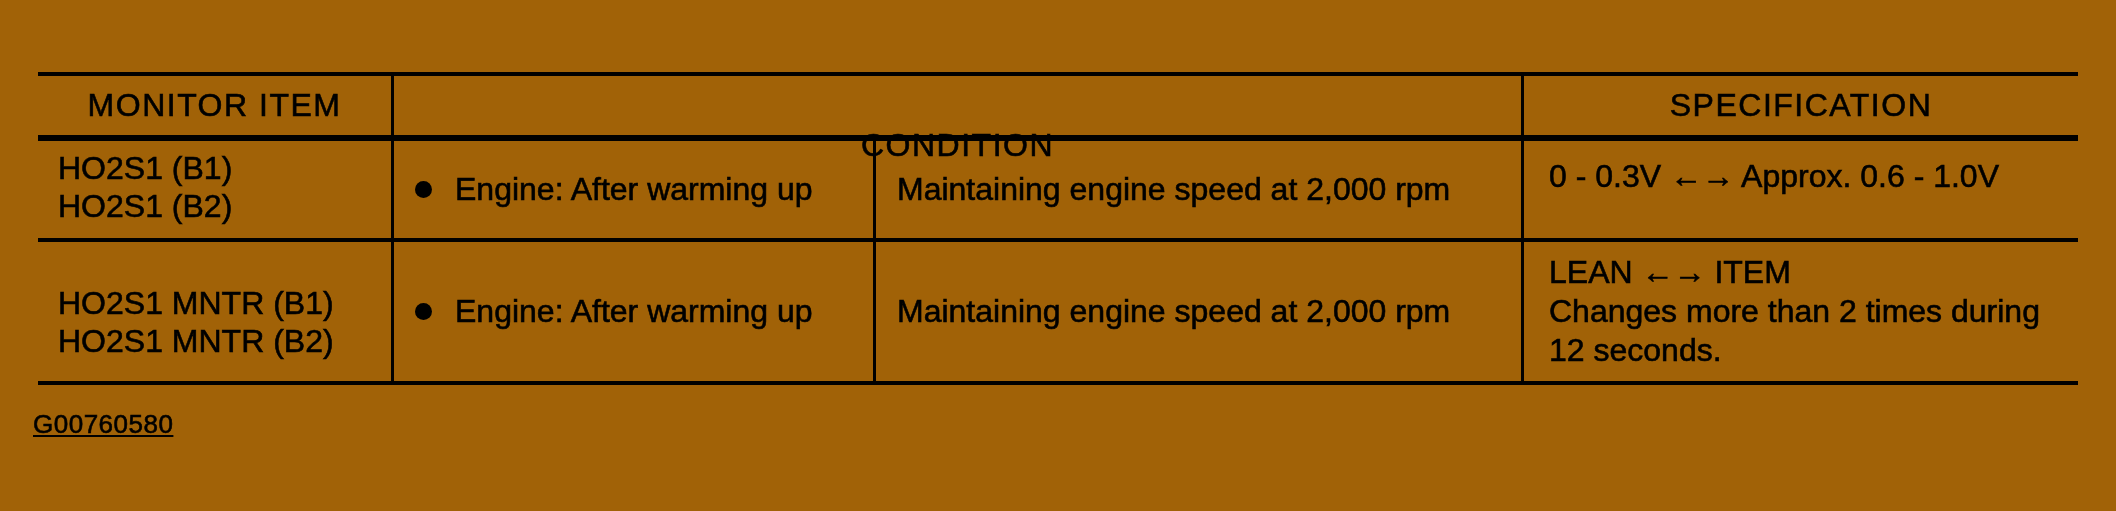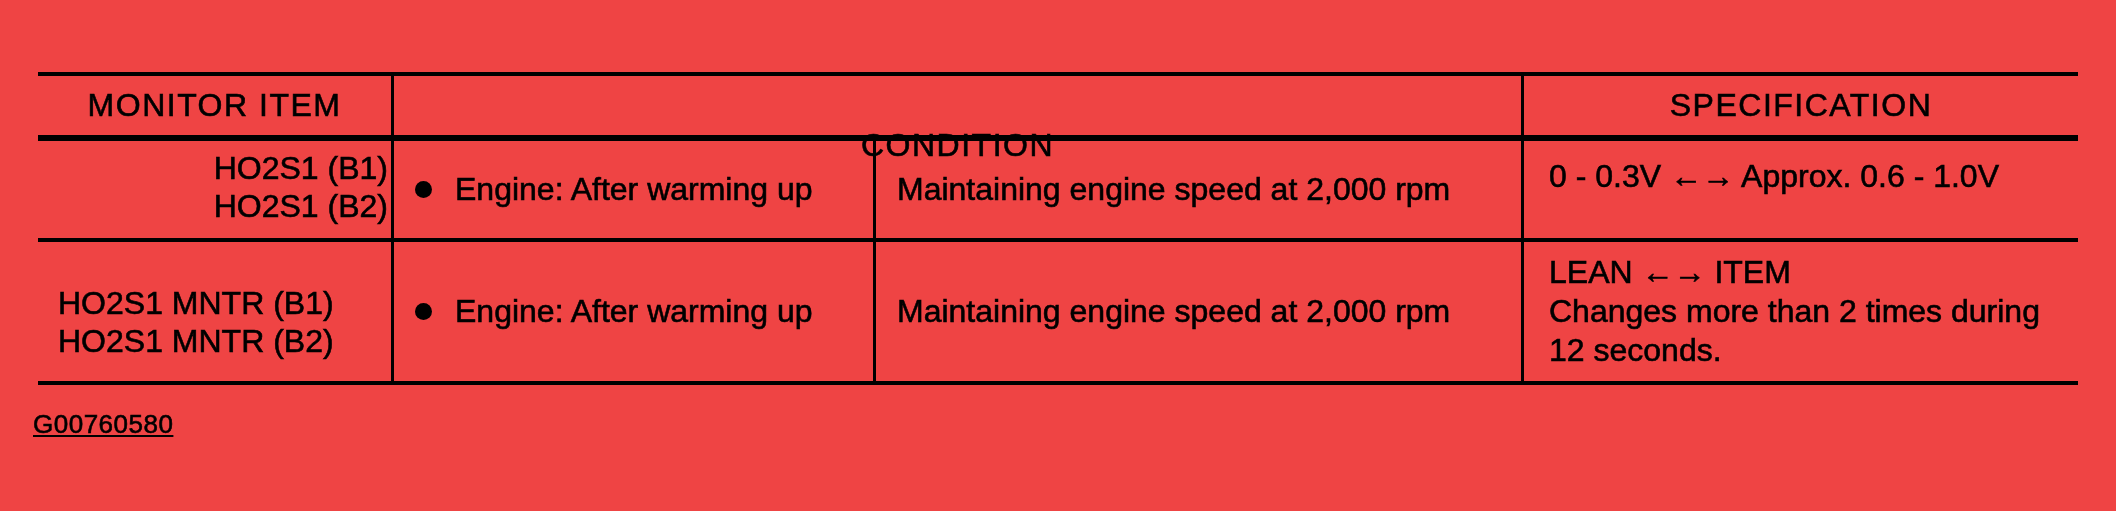--- a/index.html
+++ b/index.html
@@ -4,21 +4,21 @@
 <style>
   html, body {
     margin: 0;
     padding: 0;
     background: #ffffff;
   }
   #page {
     position: relative;
     width: 2116px;
     height: 511px;
-    background: #ef4444;
+    background: #a16207;
     font-family: "Liberation Sans", "DejaVu Sans", sans-serif;
     color: #000000;
     overflow: hidden;
   }
   .scan {
     -webkit-text-stroke: 0.6px #000;
   }
   .hline, .vline {
     position: absolute;
     background: #000000;
@@ -80,21 +80,21 @@
   <div class="cell center scan" style="left:38px; top:76px; width:353px; height:59px;">
     <span>MONITOR ITEM</span>
   </div>
   <div class="cell center scan" style="left:394px; top:76px; width:1127px; height:59px;margin-top:40px;">
     <span>CONDITION</span>
   </div>
   <div class="cell center scan" style="left:1524px; top:76px; width:554px; height:59px;">
     <span>SPECIFICATION</span>
   </div>
 
-  <div class="cell col scan" style="left:58px; top:141px; width:330px; height:92px;align-items:flex-end;">
+  <div class="cell col scan" style="left:58px; top:141px; width:330px; height:92px;">
     <div>HO2S1 (B1)</div>
     <div>HO2S1 (B2)</div>
   </div>
   <div class="cell scan" style="left:415px; top:141px; width:445px; height:97px;">
     <span class="bullet"></span>
     <span>Engine: After warming up</span>
   </div>
   <div class="cell scan" style="left:897px; top:141px; width:615px; height:97px;">
     <span>Maintaining engine speed at 2,000 rpm</span>
   </div>

